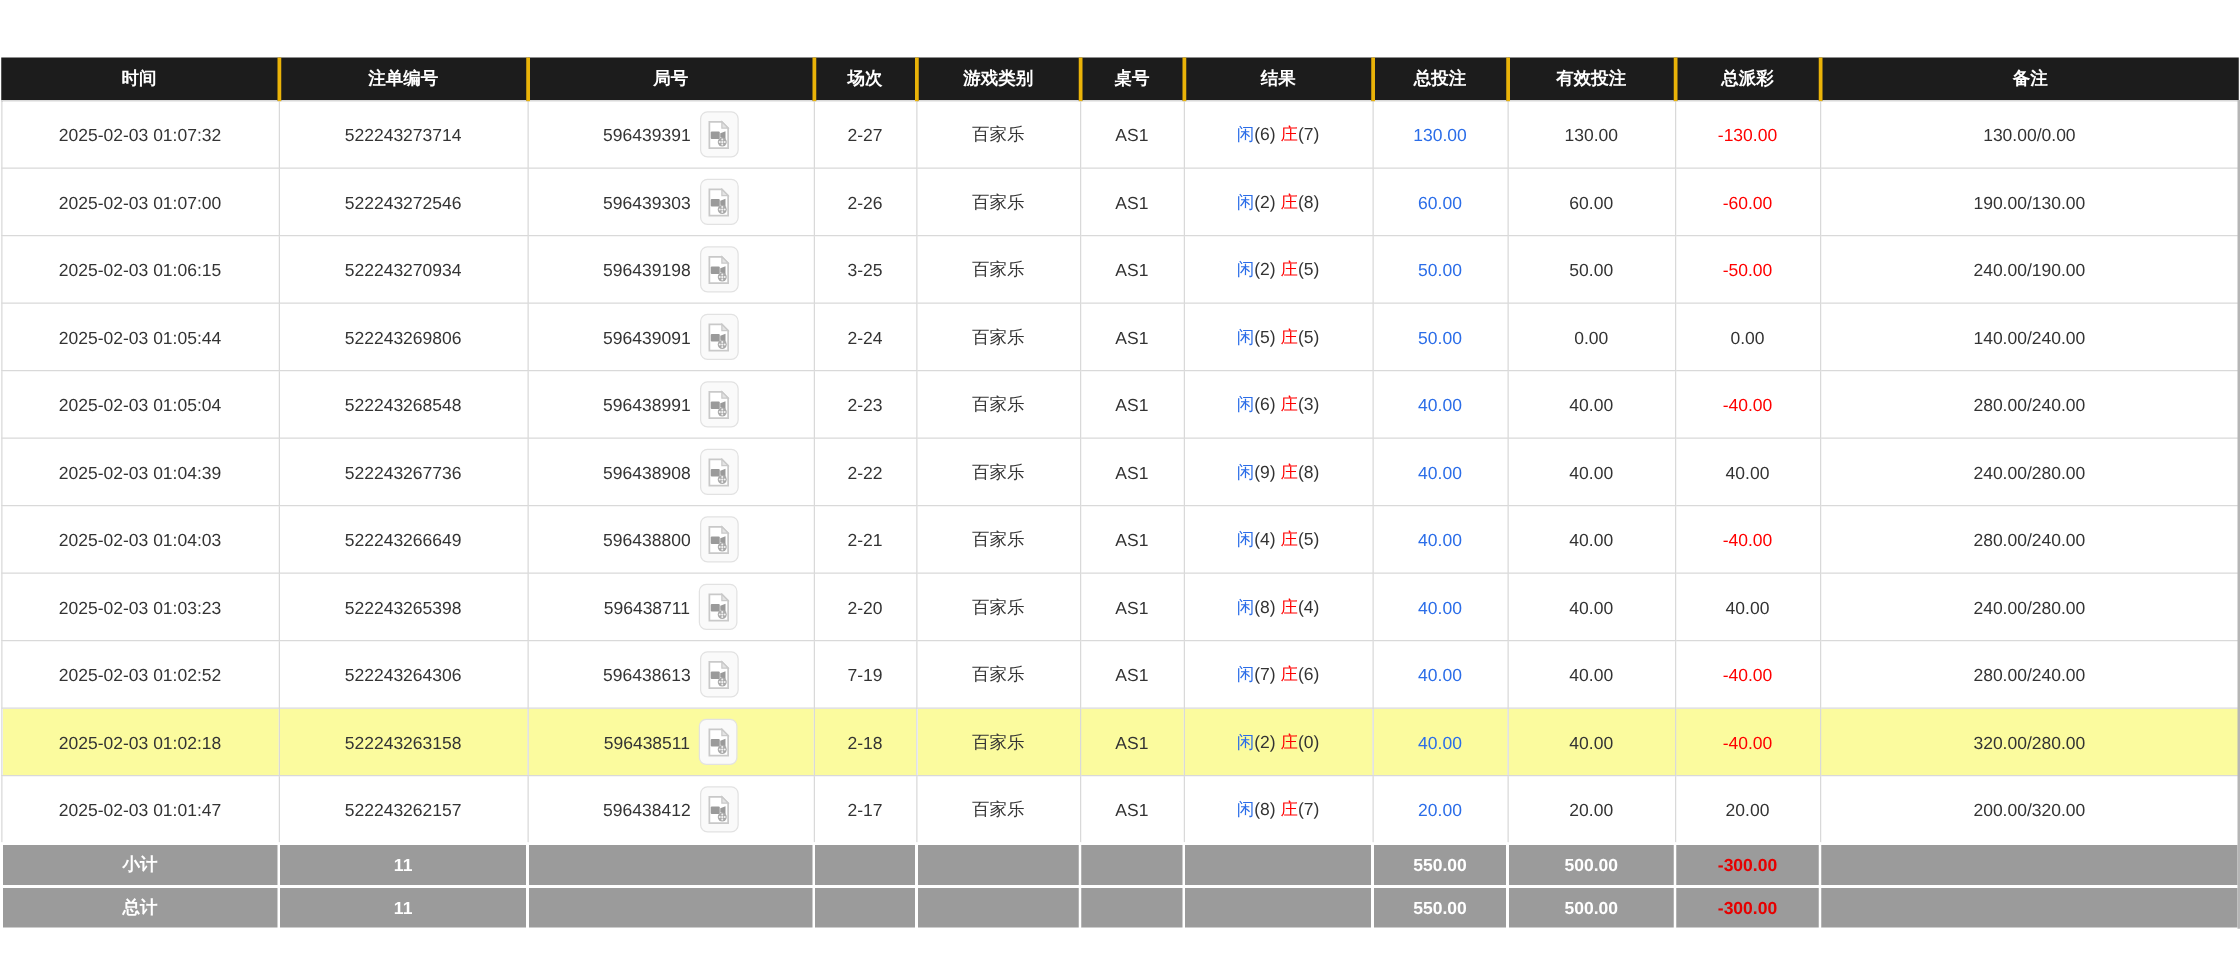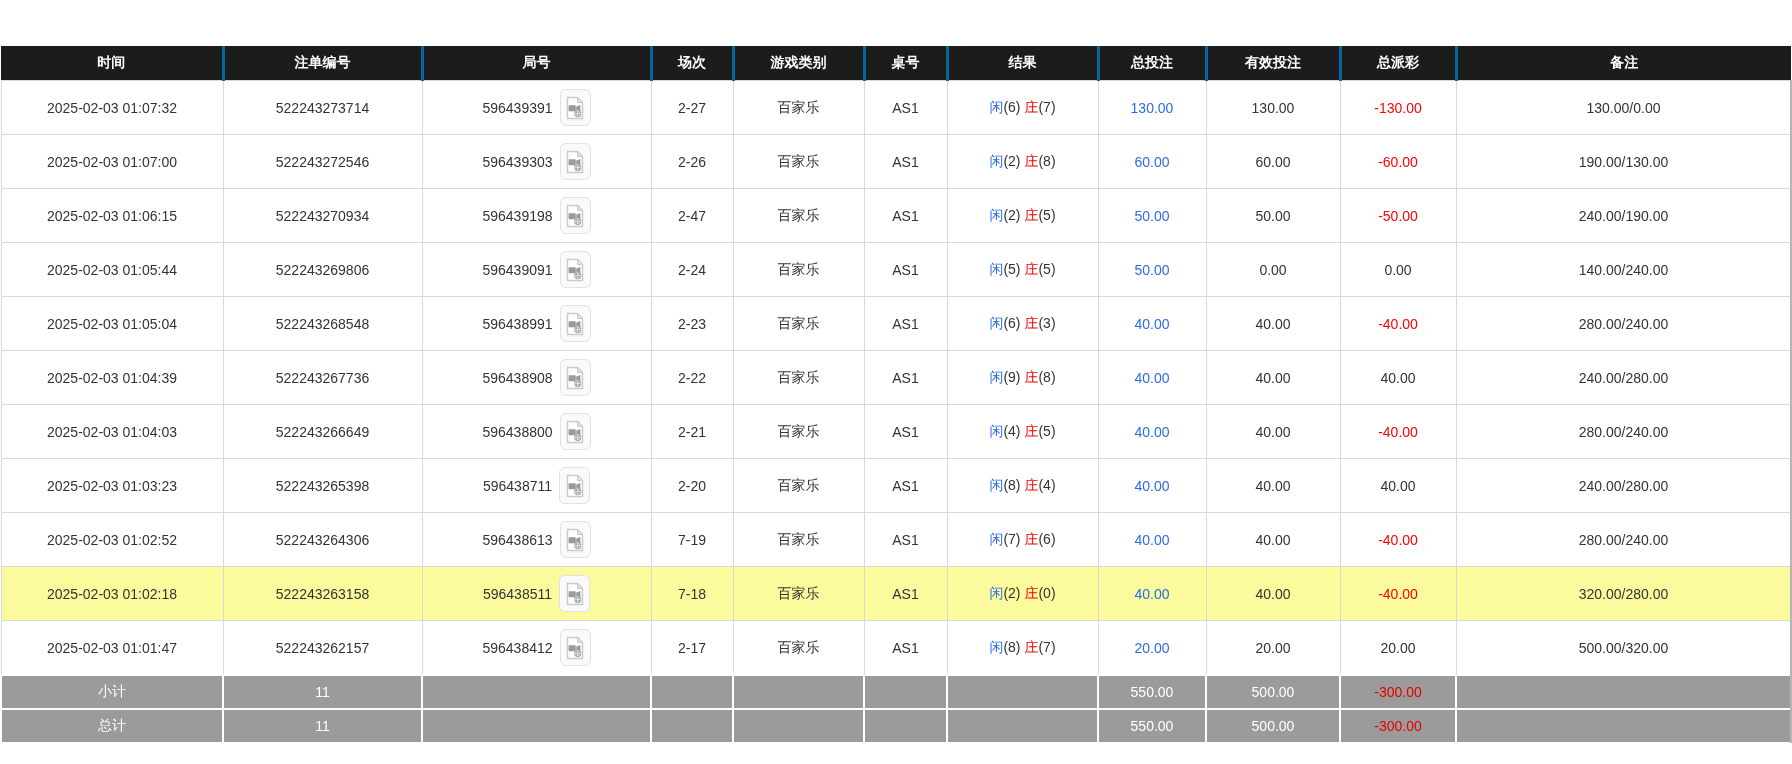--- a/index.html
+++ b/index.html
@@ -20,21 +20,21 @@
   col.c4{width:131px}col.c5{width:83px}col.c6{width:151px}col.c7{width:108px}
   col.c8{width:134px}col.c9{width:116px}col.c10{width:auto}
 
   thead th{
     background:var(--header-bg,#1c1c1c);
     color:#fff;
     font-weight:bold;
     height:34px;
     padding:0;
     text-align:center;
-    border-left:3px solid #0369a1;
+    border-left:3px solid #eab308;
     font-size:14px;
   }
   thead th:first-child{border-left:none;}
 
   tbody td{
     height:53px;
     text-align:center;
     border:1px solid #d9d9d9;
     background:#fff;
     padding:0 4px;
@@ -56,21 +56,21 @@
     background:#fafafa;
     border:1px solid #e2e2e2;
     border-radius:6px;
     cursor:pointer;
     padding:0;
   }
 
   tr.summary td{
     background:var(--summary-bg,#9b9b9b);
     color:#fff;
-    font-weight:normal;
+    font-weight:bold;
     height:32px;
     border:2px solid #fff;
     text-align:center;
   }
   tr.summary td.neg{color:var(--summary-negative-red,#e60000);}
 
   .table-right-edge{
     position:absolute;top:80px;right:0;width:2px;height:663px;
     background:#b5b5b5;
   }
@@ -181,21 +181,21 @@
                 <polygon points="11.2,10.6 15.4,9 15.4,15.4 11.2,13.8" fill="#9a9a9a"></polygon>
                 <circle cx="12.8" cy="17.6" r="3.6" fill="#aaaaaa"></circle>
                 <circle cx="12.8" cy="17.6" r="0.9" fill="#f2f2f2"></circle>
                 <circle cx="12.8" cy="15.6" r="0.8" fill="#f2f2f2"></circle>
                 <circle cx="12.8" cy="19.6" r="0.8" fill="#f2f2f2"></circle>
                 <circle cx="10.8" cy="17.6" r="0.8" fill="#f2f2f2"></circle>
                 <circle cx="14.8" cy="17.6" r="0.8" fill="#f2f2f2"></circle>
               </svg>
             </button>
           </span></td>
-        <td>2-47</td>
+        <td>3-25</td>
         <td>百家乐</td>
         <td>AS1</td>
         <td><span class="blue">闲</span><span>(2)</span> <span class="red">庄</span><span>(5)</span></td>
         <td class="blue">50.00</td>
         <td>50.00</td>
         <td class="red">-50.00</td>
         <td>240.00/190.00</td>
       </tr>
       <tr class="">
         <td>2025-02-03 01:05:44</td>
@@ -384,21 +384,21 @@
                 <polygon points="11.2,10.6 15.4,9 15.4,15.4 11.2,13.8" fill="#9a9a9a"></polygon>
                 <circle cx="12.8" cy="17.6" r="3.6" fill="#aaaaaa"></circle>
                 <circle cx="12.8" cy="17.6" r="0.9" fill="#f2f2f2"></circle>
                 <circle cx="12.8" cy="15.6" r="0.8" fill="#f2f2f2"></circle>
                 <circle cx="12.8" cy="19.6" r="0.8" fill="#f2f2f2"></circle>
                 <circle cx="10.8" cy="17.6" r="0.8" fill="#f2f2f2"></circle>
                 <circle cx="14.8" cy="17.6" r="0.8" fill="#f2f2f2"></circle>
               </svg>
             </button>
           </span></td>
-        <td>7-18</td>
+        <td>2-18</td>
         <td>百家乐</td>
         <td>AS1</td>
         <td><span class="blue">闲</span><span>(2)</span> <span class="red">庄</span><span>(0)</span></td>
         <td class="blue">40.00</td>
         <td>40.00</td>
         <td class="red">-40.00</td>
         <td>320.00/280.00</td>
       </tr>
       <tr class="">
         <td>2025-02-03 01:01:47</td>
@@ -420,21 +420,21 @@
               </svg>
             </button>
           </span></td>
         <td>2-17</td>
         <td>百家乐</td>
         <td>AS1</td>
         <td><span class="blue">闲</span><span>(8)</span> <span class="red">庄</span><span>(7)</span></td>
         <td class="blue">20.00</td>
         <td>20.00</td>
         <td class="">20.00</td>
-        <td>500.00/320.00</td>
+        <td>200.00/320.00</td>
       </tr>
       <tr class="summary">
         <td>小计</td>
         <td>11</td>
         <td></td>
         <td></td>
         <td></td>
         <td></td>
         <td></td>
         <td>550.00</td>

